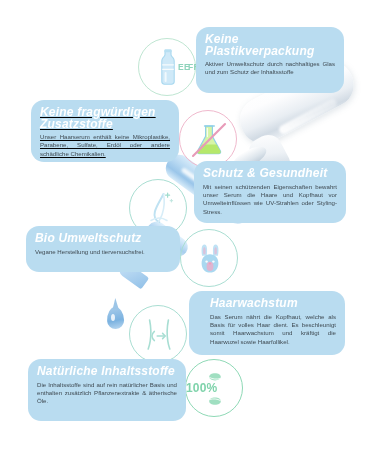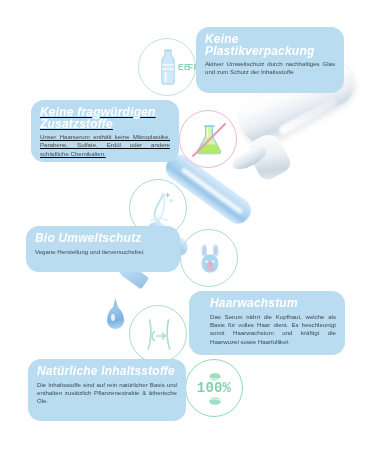--- a/index.html
+++ b/index.html
@@ -126,21 +126,21 @@
 
   .badge svg{position:absolute;left:0;top:0;}
   .free-txt{
     position:absolute;top:50%;transform:translateY(-50%);
     font-size:8.5px;font-weight:bold;color:#8fd3bb;letter-spacing:.3px;padding-left:44px;
   }
   .free-l{left:5px;}
   .free-r{right:5px;}
   .hundred-txt{
     position:absolute;left:0;right:0;top:50%;transform:translateY(-50%);
-    text-align:center;font-size:14px;font-weight:bold;color:#7fd3ab;letter-spacing:.2px;font-family:Liberation Mono, monospace;
+    text-align:left;font-size:12px;font-weight:bold;color:#7fd3ab;letter-spacing:.2px;
   }
 </style>
 </head>
 <body>
 
 <div id="stage">
 
   <div class="product">
     <div class="cap-body"></div>
     <div class="cap-hi"></div>
@@ -228,20 +228,24 @@
   <div class="card" id="card-plastik">
     <p class="card-title">Keine Plastikverpackung</p>
     <p class="card-body">Aktiver Umweltschutz durch nachhaltiges Glas und zum Schutz der Inhaltsstoffe</p>
   </div>
 
   <div class="card" id="card-zusatz">
     <p class="card-title">Keine fragwürdigen Zusatzstoffe</p>
     <p class="card-body">Unser Haarserum enthält keine Mikroplastike, Parabene, Sulfate, Erdöl oder andere schädliche Chemikalien.</p>
   </div>
 
+  <div class="card" id="card-schutz">
+    <p class="card-title">Schutz &amp; Gesundheit</p>
+    <p class="card-body">Mit seinen schützenden Eigenschaften bewahrt unser Serum die Haare und Kopfhaut vor Umwelteinflüssen wie UV-Strahlen oder Styling-Stress.</p>
+  </div>
 
   <div class="card" id="card-bio">
     <p class="card-title">Bio Umweltschutz</p>
     <p class="card-body">Vegane Herstellung und tierversuchsfrei.</p>
   </div>
 
   <div class="card" id="card-wachstum">
     <p class="card-title">Haarwachstum</p>
     <p class="card-body">Das Serum nährt die Kopfhaut, welche als Basis für volles Haar dient. Es beschleunigt somit Haarwachstum und kräftigt die Haarwuzel sowie Haarfollikel.</p>
   </div>

